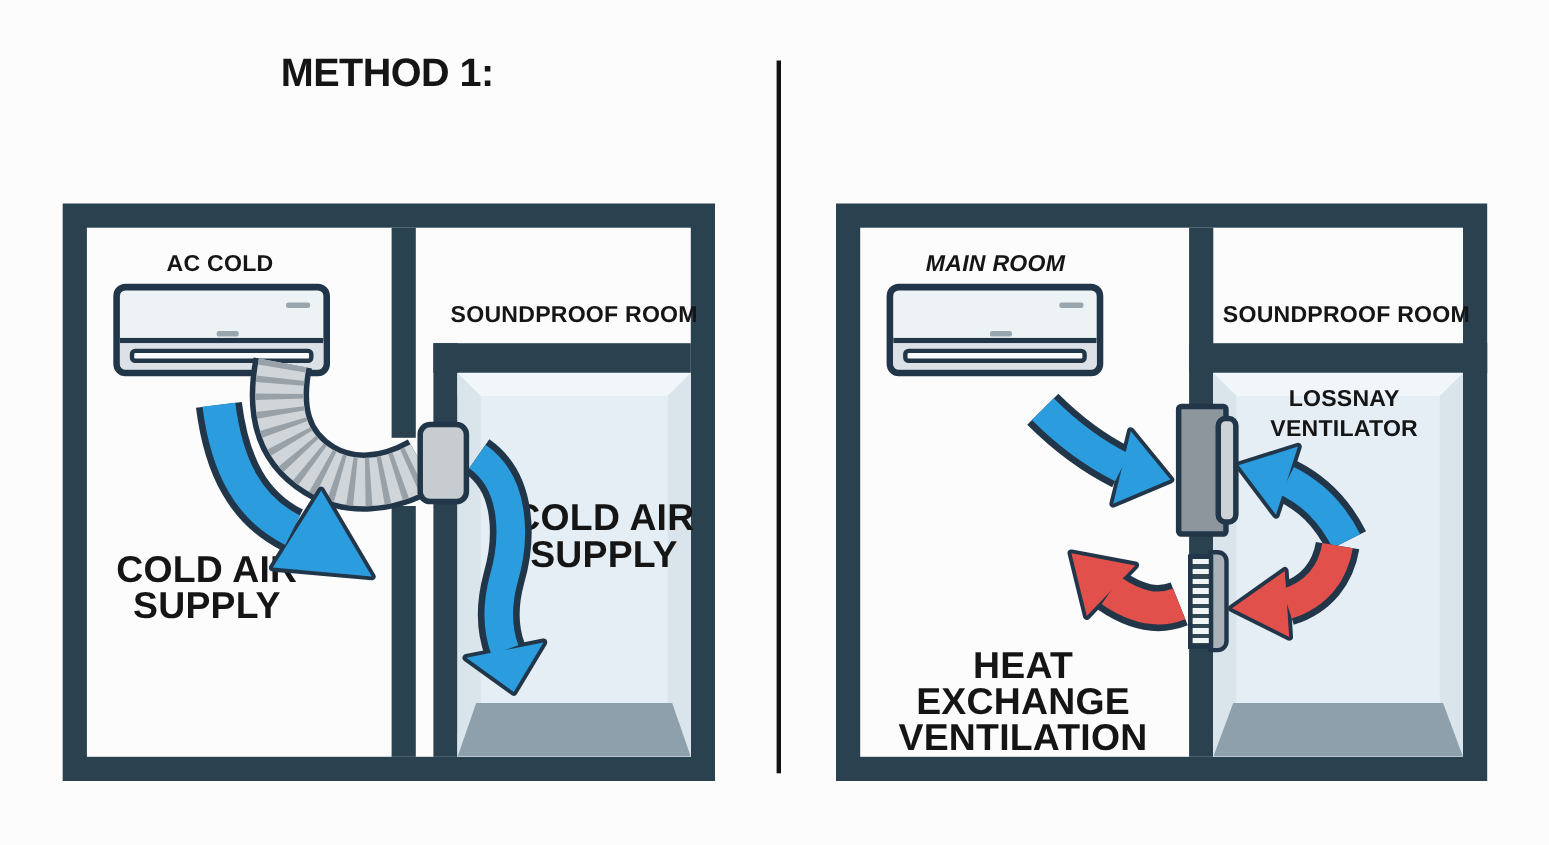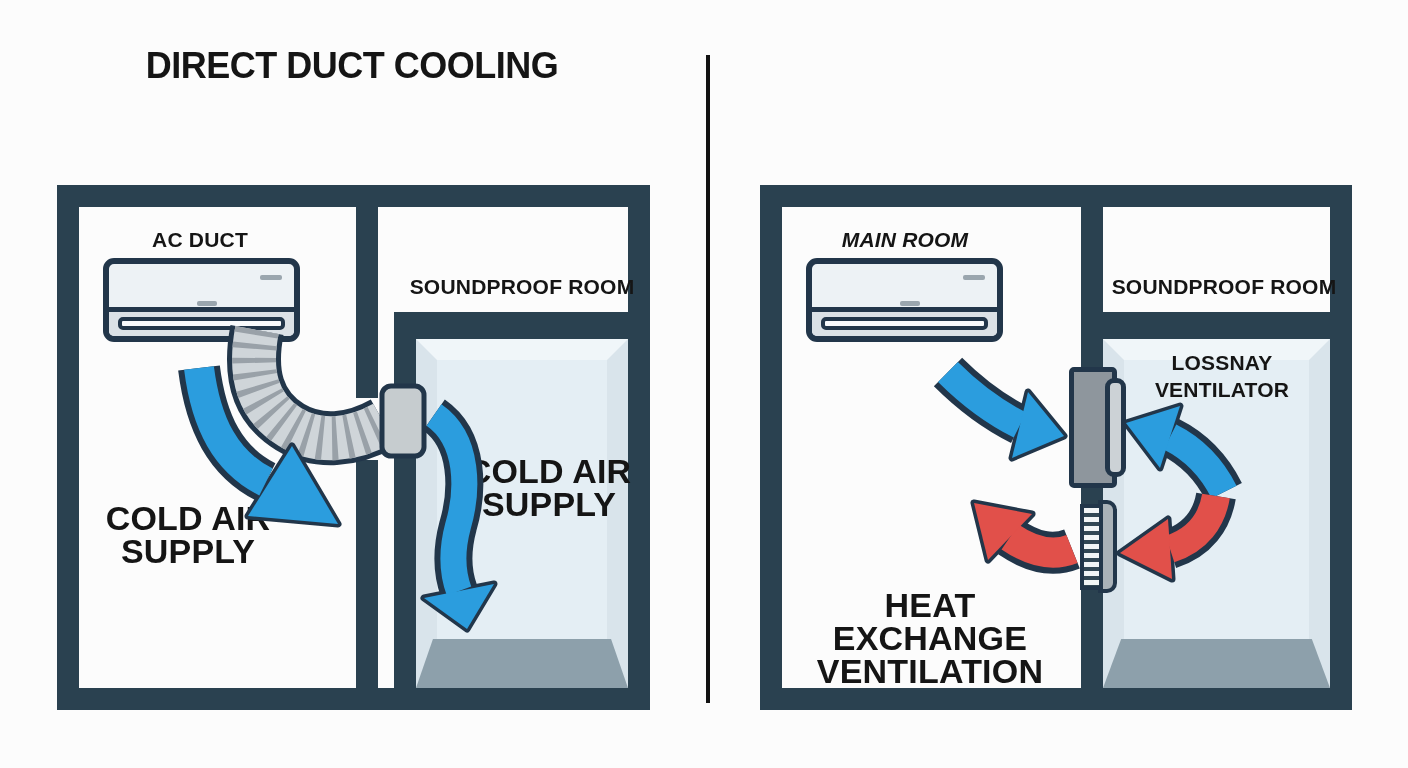--- a/index.html
+++ b/index.html
@@ -108,42 +108,42 @@
   .t-red   { fill: none; stroke: var(--red, #e1504a); }
   .h-blue-o { fill: var(--blue, #2b9dde); stroke: var(--ink, #22364a); stroke-width: 7; stroke-linejoin: round; }
   .h-red-o  { fill: var(--red, #e1504a); stroke: var(--ink, #22364a); stroke-width: 7; stroke-linejoin: round; }
   .h-blue   { fill: var(--blue, #2b9dde); }
   .h-red    { fill: var(--red, #e1504a); }
 </style>
 </head>
 <body>
 
 <div class="label title abs" style="left:57px; top:42px; width:590px;">
-  <div>DIRECT DUCT COOLING</div>
+  <div>METHOD 1:</div>
 </div>
 
 <div class="room-box" style="left:57px; top:185px; width:593px; height:525px;"></div>
 
 <div class="wall" style="left:356px; top:207px; width:22px; height:191px;"></div>
 <div class="wall" style="left:356px; top:460px; width:22px; height:228px;"></div>
 
 <div class="wall" style="left:394px; top:312px; width:22px; height:376px;"></div>
 <div class="wall" style="left:394px; top:312px; width:234px; height:27px;"></div>
 <div class="sp-panel" style="left:416px; top:339px; width:212px; height:349px;"></div>
 <div class="sp-floor" style="left:416px; top:639px; width:212px; height:49px;"></div>
 
 <div class="ac" style="left:103px; top:258px;">
   <div class="ac-dash" style="width:22px; right:12px; top:11px;"></div>
   <div class="ac-dash" style="width:20px; left:88px; top:37px;"></div>
   <div class="ac-bottom">
     <div class="ac-slot"></div>
   </div>
 </div>
 
-<div class="label small-label abs" style="left:100px; top:226px; width:200px;">AC DUCT</div>
+<div class="label small-label abs" style="left:100px; top:226px; width:200px;">AC COLD</div>
 <div class="label small-label abs" style="left:402px; top:273px; width:240px;">SOUNDPROOF ROOM</div>
 <div class="label big-label abs" style="left:103px; top:502px; width:170px;">COLD AIR SUPPLY</div>
 <div class="label big-label abs" style="left:464px; top:455px; width:170px;">COLD AIR SUPPLY</div>
 
 <div class="label title abs" style="left:754px; top:42px; width:600px;">
 </div>
 
 <div class="room-box" style="left:760px; top:185px; width:592px; height:525px;"></div>
 
 <div class="wall" style="left:1081px; top:207px; width:22px; height:481px;"></div>

